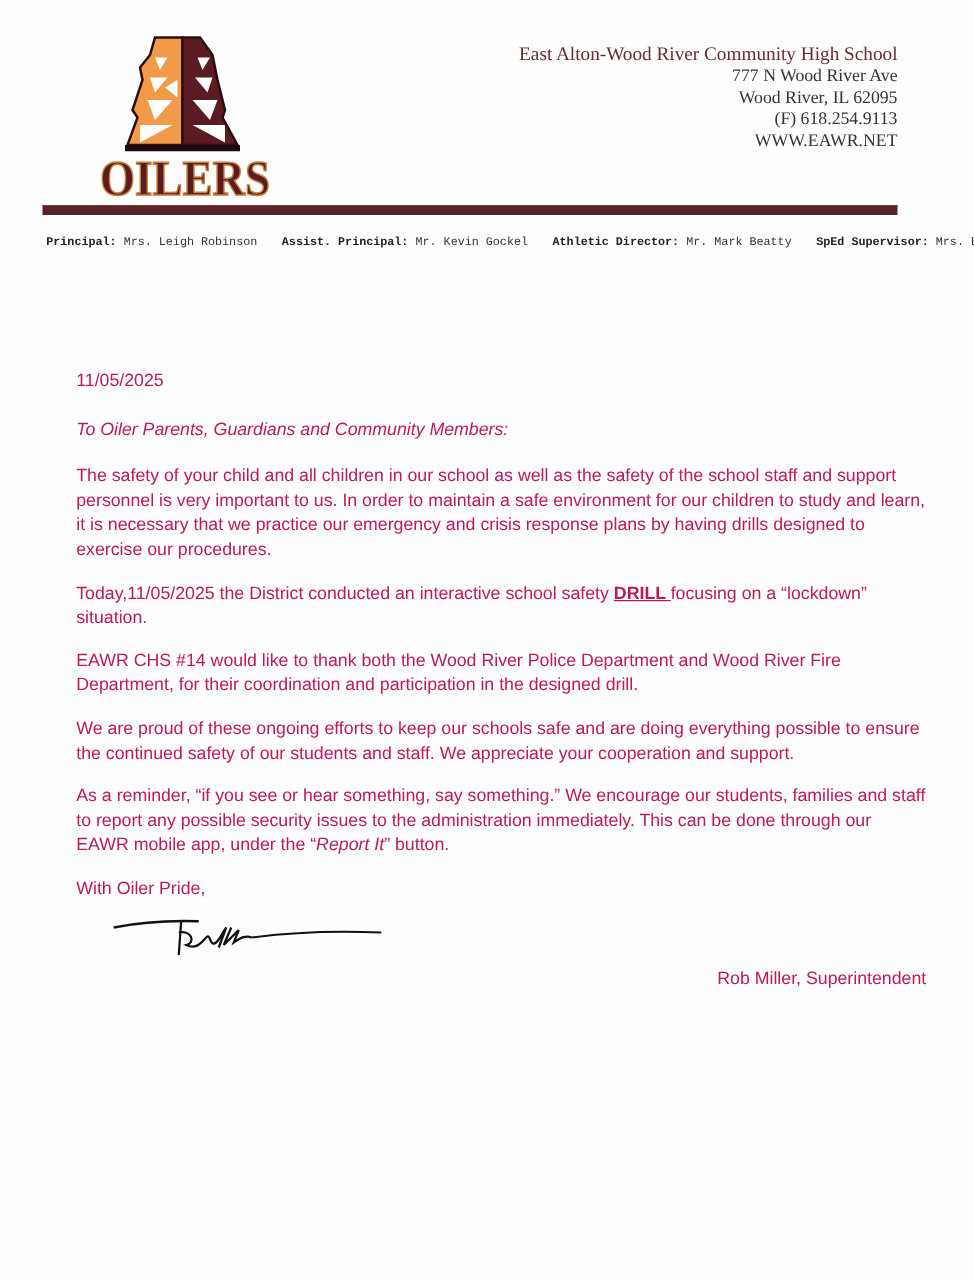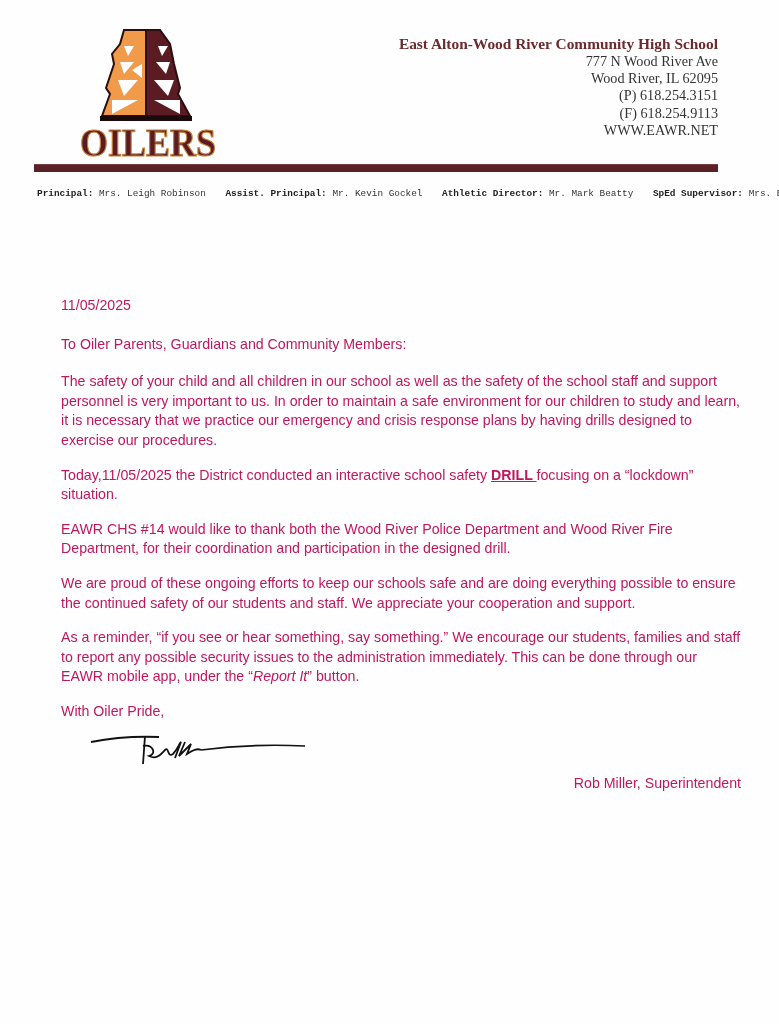--- a/index.html
+++ b/index.html
@@ -5,38 +5,38 @@
   html, body { margin: 0; padding: 0; }
   body {
     width: 779px; height: 1024px; background: #fefefe; position: relative; overflow: hidden;
     font-family: "Liberation Sans", sans-serif; color: #2a2a2a;
   }
   .logo { position: absolute; left: 72px; top: 24px; width: 150px; height: 140px; }
   .letterhead {
     position: absolute; right: 61px; top: 34px; text-align: right;
     font-family: "Liberation Serif", serif; color: #333; font-size: 14.2px; line-height: 17.2px;
   }
-  .letterhead .school { color: #6b2a2e; font-weight: bold; font-size: 15.4px; line-height: 19px; }
+  .letterhead .school { color: #6b2a2e; font-weight: normal; font-size: 15.4px; line-height: 19px; }
   .rule-bar {
     position: absolute; left: 34px; top: 164px; width: 684px; height: 7px;
     background: #5a2127; border-top: 1px solid #7a3a3e;
   }
   .staff-line {
     position: absolute; left: 37px; top: 188px; font-family: Liberation Mono, monospace;
     font-size: 9.4px; color: #333; white-space: nowrap;
   }
   .staff-line .entry { margin-right: 14px; }
   .staff-line b { font-weight: bold; color: #222; }
   .letter {
     position: absolute; left: 61px; top: 296px; width: 680px;
     font-size: 14.2px; line-height: 19.6px; color: #be185d;
   }
   .letter p { margin: 0; }
   .date { margin-bottom: 19px !important; }
-  .salutation { margin-bottom: 18px !important; }
+  .salutation { margin-bottom: 18px !important; font-style: italic; }
   .para { margin-bottom: 15px !important; }
   .drill { font-weight: bold; text-decoration: underline; }
   .closing { margin-top: -2px; }
   .signature { position: relative; height: 50px; width: 260px; margin-top: 2px; }
   .sig-name { margin-top: -8px; text-align: right; }
 </style>
 </head>
 <body>
 
 <div class="logo">
@@ -60,21 +60,20 @@
     <rect x="28" y="92" width="92" height="5" fill="#1a0a0b"></rect>
 
     <text x="76" y="132" text-anchor="middle" font-family="Liberation Serif, serif" font-weight="bold" font-size="40" fill="#5a1c22" stroke="#c9803a" stroke-width="1.2" textLength="136" lengthAdjust="spacingAndGlyphs">OILERS</text>
   </svg>
 </div>
 
 <div class="letterhead">
   <div class="school">East Alton-Wood River Community High School</div>
   <div>777 N Wood River Ave</div>
   <div>Wood River, IL 62095</div>
-  <div>(P) 618.254.3151</div>
   <div>(F) 618.254.9113</div>
   <div>WWW.EAWR.NET</div>
 </div>
 
 <div class="rule-bar"></div>
 
 <div class="staff-line">
   <span class="entry"><b>Principal:</b> <span>Mrs. Leigh Robinson</span></span>
   <span class="entry"><b>Assist. Principal:</b> <span>Mr. Kevin Gockel</span></span>
   <span class="entry"><b>Athletic Director:</b> <span>Mr. Mark Beatty</span></span>

